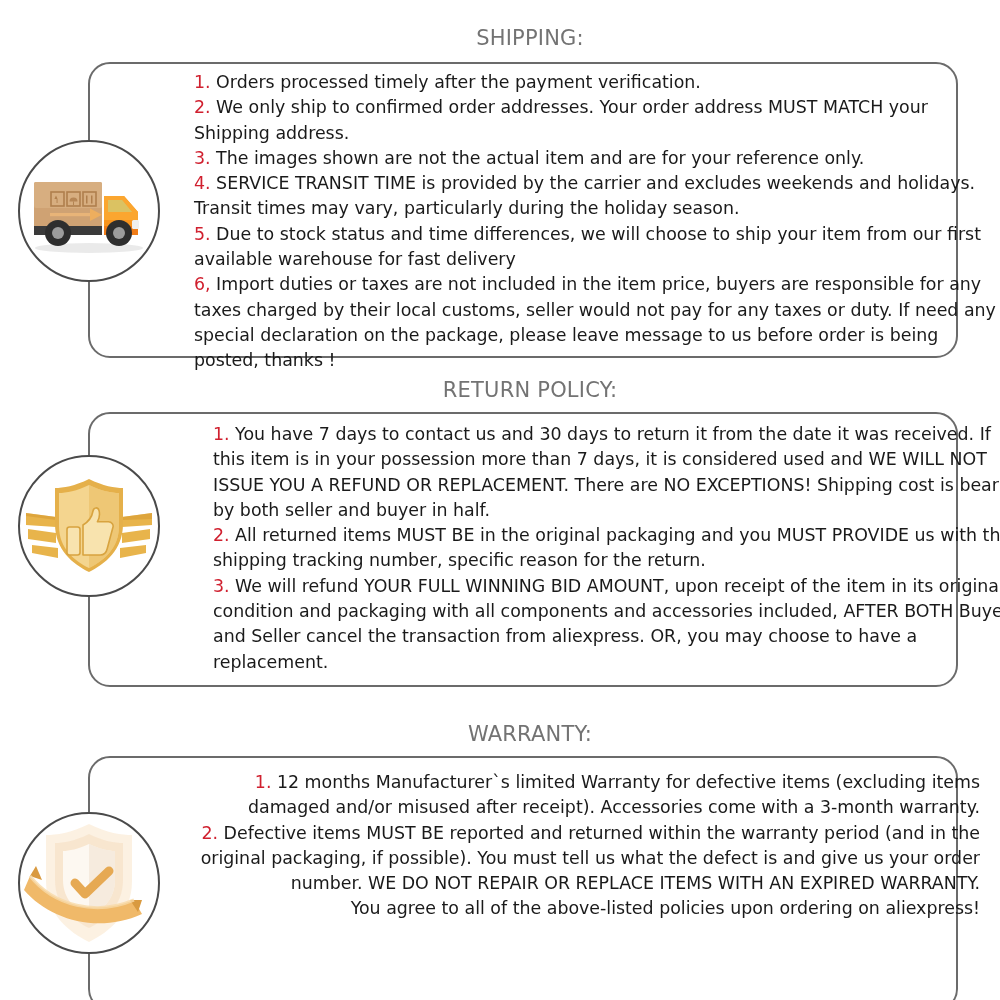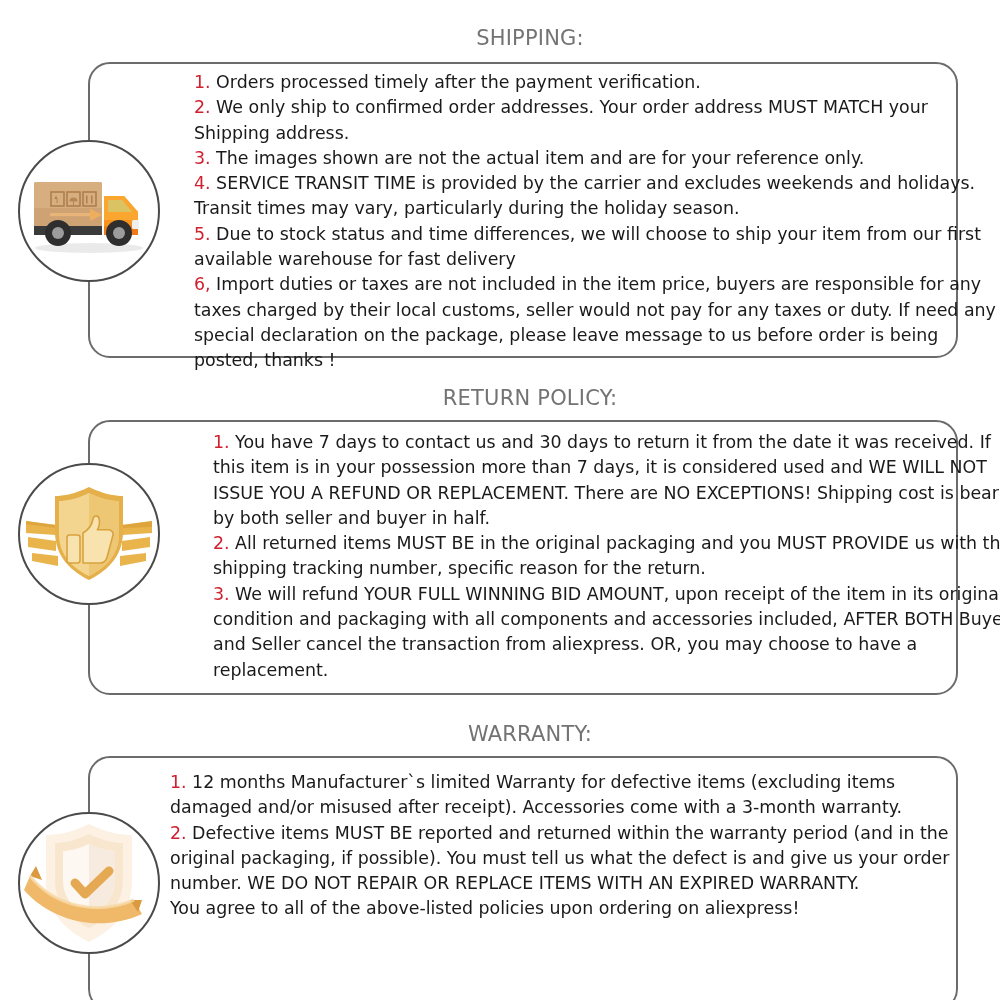--- a/index.html
+++ b/index.html
@@ -77,28 +77,28 @@
     overflow: hidden;
   }
   .icon-circle svg { display: block; }
 
   
   #sec-shipping            { top: 28px; }
   #sec-shipping .policy-box{ top: 34px; height: 296px; }
   #sec-shipping .policy-text{ top: 42px; margin-left: 24px; }
   #sec-shipping .icon-circle{ top: 112px; }
 
-  #sec-return              { top: 388px; }
+  #sec-return              { top: 380px; }
   #sec-return .policy-box  { top: 32px; height: 275px; }
   #sec-return .policy-text { top: 42px; margin-left: 43px; }
   #sec-return .icon-circle { top: 75px; }
 
   #sec-warranty            { top: 724px; }
   #sec-warranty .policy-box{ top: 32px; height: 255px; }
-  #sec-warranty .policy-text{ top: 46px; }
+  #sec-warranty .policy-text{ top: 46px; text-align: right; }
   #sec-warranty .icon-circle{ top: 88px; }
 </style>
 </head>
 <body>
 
 <div class="page">
 
   <div class="section" id="sec-shipping">
     <div class="section-title">SHIPPING:</div>
     <div class="policy-box"></div>

